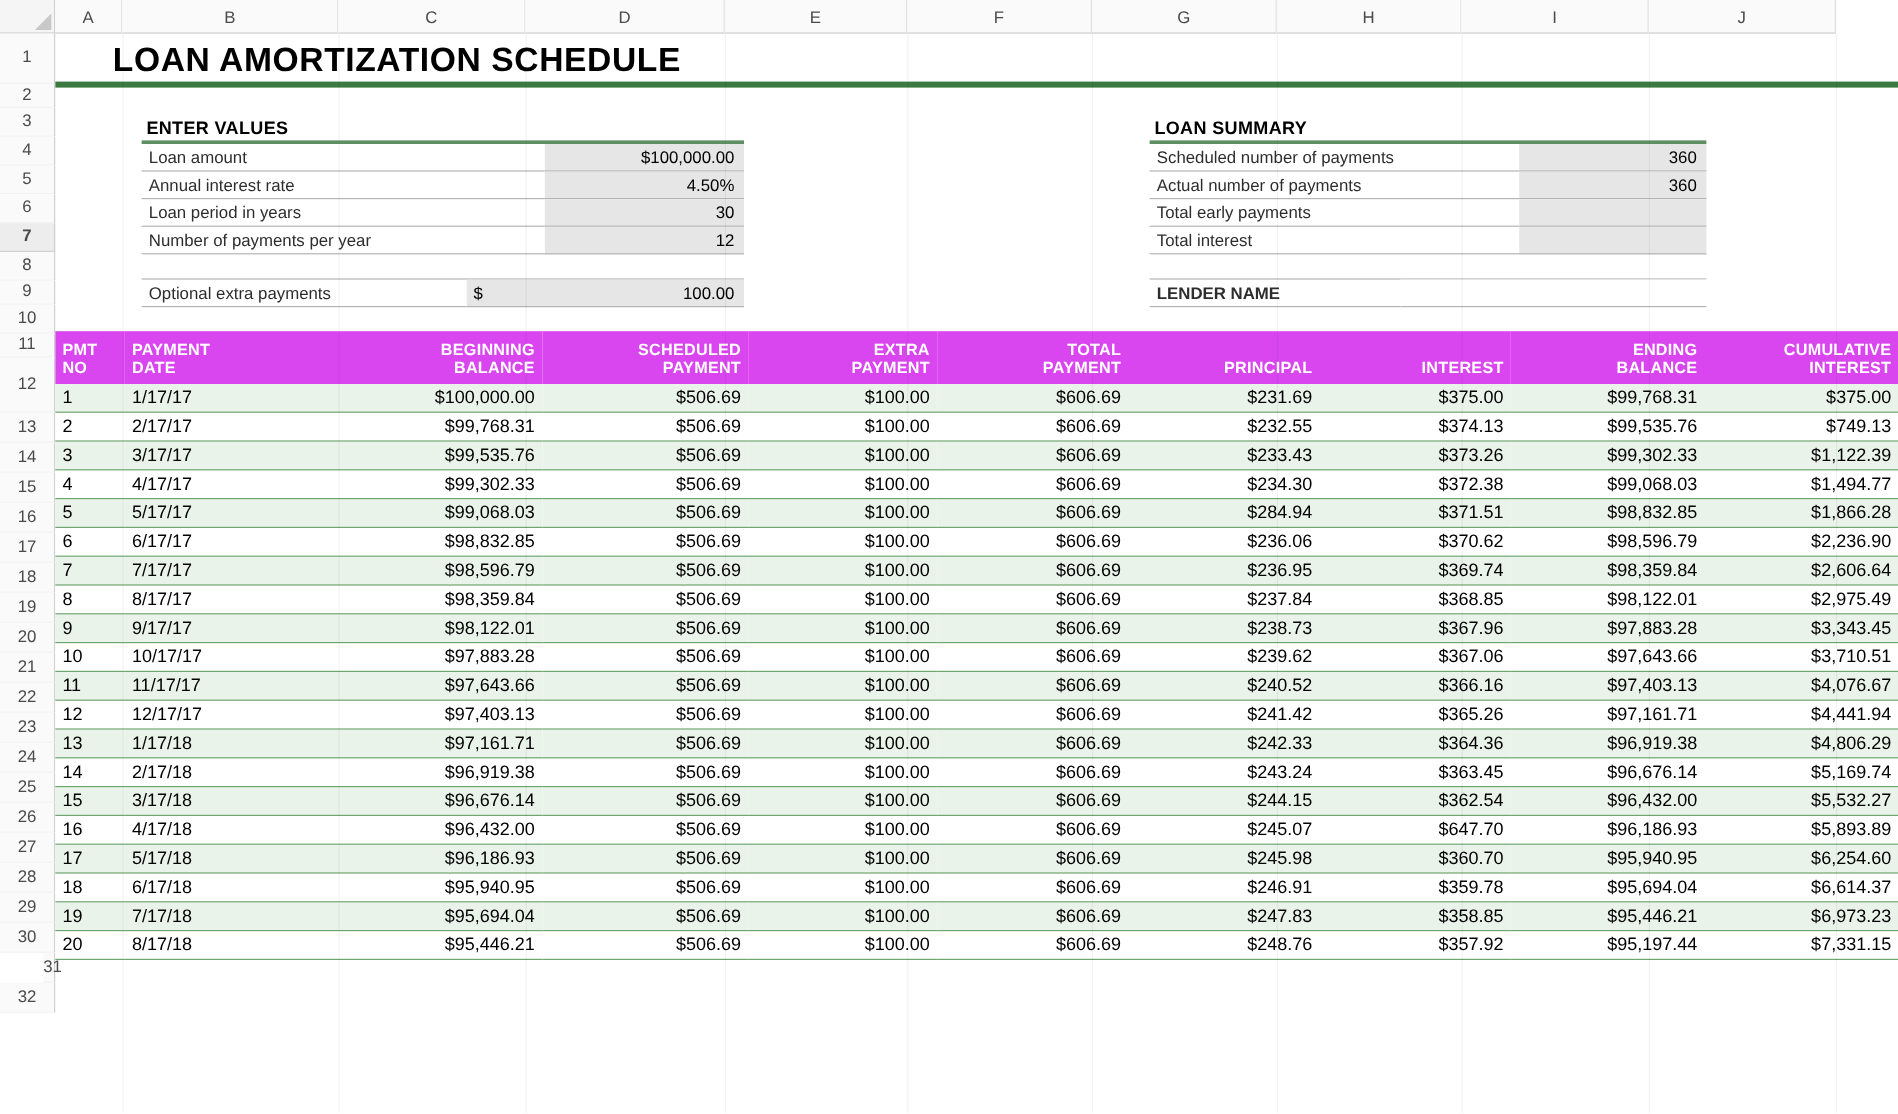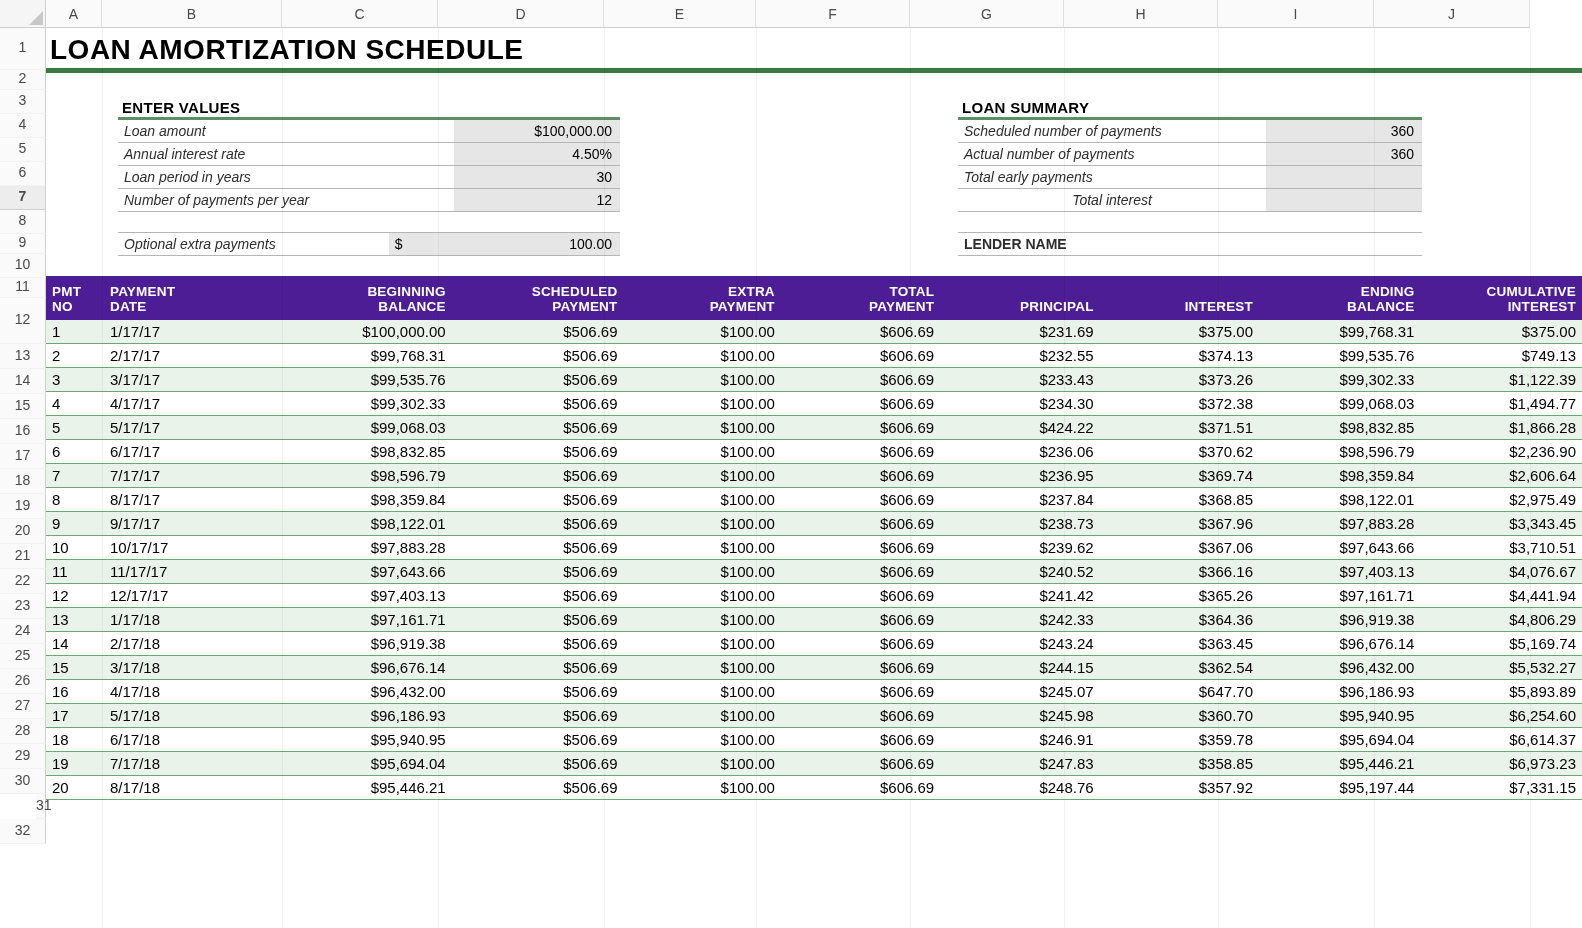--- a/index.html
+++ b/index.html
@@ -76,20 +76,21 @@
   bottom: 0;
   overflow: hidden;
 }
 
 
 .title {
   font-size: 28px;
   font-weight: 700;
   letter-spacing: 0.5px;
   padding: 6px 4px 2px 4px;
+  margin-left: 44px;
 }
 .thick-rule { height: 5px; background: #3b7940; }
 .mid-rule { height: 3px; background: #5e8f62; margin-top: -1px; }
 
 
 .blocks-row {
   display: flex;
   gap: 16px;
 }
 .block {
@@ -98,42 +99,41 @@
 .section-heading {
   font-weight: 700;
   font-size: 15px;
   letter-spacing: 0.3px;
   padding: 4px 4px 2px 4px;
 }
 .kv-table { display: table; width: 100%; }
 .kv-row { display: table-row; }
 .kv-label, .kv-value { display: table-cell; }
 .kv-label {
-  font-style: italic;
   color: #2d2d2d;
   padding: 3px 6px 3px 6px;
   border-bottom: 1px solid #b5b5b5;
 }
 .kv-value {
   text-align: right;
   padding: 3px 8px 3px 6px;
   background: #e6e6e6;
   border-bottom: 1px solid #b5b5b5;
   min-width: 140px;
 }
 .kv-value.white { background: #ffffff; }
 
 
 .sched {
   width: 100%;
   border-collapse: collapse;
   table-layout: fixed;
 }
 .sched thead th {
-  background: #4c1d95;
+  background: #d946ef;
   color: #ffffff;
   font-weight: 700;
   font-size: 13.5px;
   letter-spacing: 0.2px;
   vertical-align: bottom;
   padding: 4px 6px 6px 6px;
   text-align: right;
   height: 44px;
 }
 .sched thead th.left { text-align: left; }
@@ -269,21 +269,21 @@
             </div>
             <div class="kv-row">
               <div class="kv-label" style="width: 308px; margin-left: 12px;">Actual number of payments</div>
               <div class="kv-value">360</div>
             </div>
             <div class="kv-row">
               <div class="kv-label" style="width: 308px;">Total early payments</div>
               <div class="kv-value"></div>
             </div>
             <div class="kv-row">
-              <div class="kv-label" style="width: 308px; text-align: center;">Total interest</div>
+              <div class="kv-label" style="width: 308px;">Total interest</div>
               <div class="kv-value"></div>
             </div>
           </div>
         <div id="spacer9b" style="height: 20px;"></div>
         <div class="kv-table" style="border-top:1px solid #b5b5b5">
           <div class="kv-row">
             <div class="kv-label" style="font-weight:700;font-style:normal">LENDER NAME</div>
             <div class="kv-value white"></div>
           </div>
         </div>
@@ -368,21 +368,21 @@
             <td>$99,068.03</td>
             <td>$1,494.77</td>
           </tr>
           <tr class="odd">
             <td class="left">5</td>
             <td class="left">5/17/17</td>
             <td>$99,068.03</td>
             <td>$506.69</td>
             <td>$100.00</td>
             <td>$606.69</td>
-            <td>$424.22</td>
+            <td>$284.94</td>
             <td>$371.51</td>
             <td>$98,832.85</td>
             <td>$1,866.28</td>
           </tr>
           <tr class="even">
             <td class="left">6</td>
             <td class="left">6/17/17</td>
             <td>$98,832.85</td>
             <td>$506.69</td>
             <td>$100.00</td>

